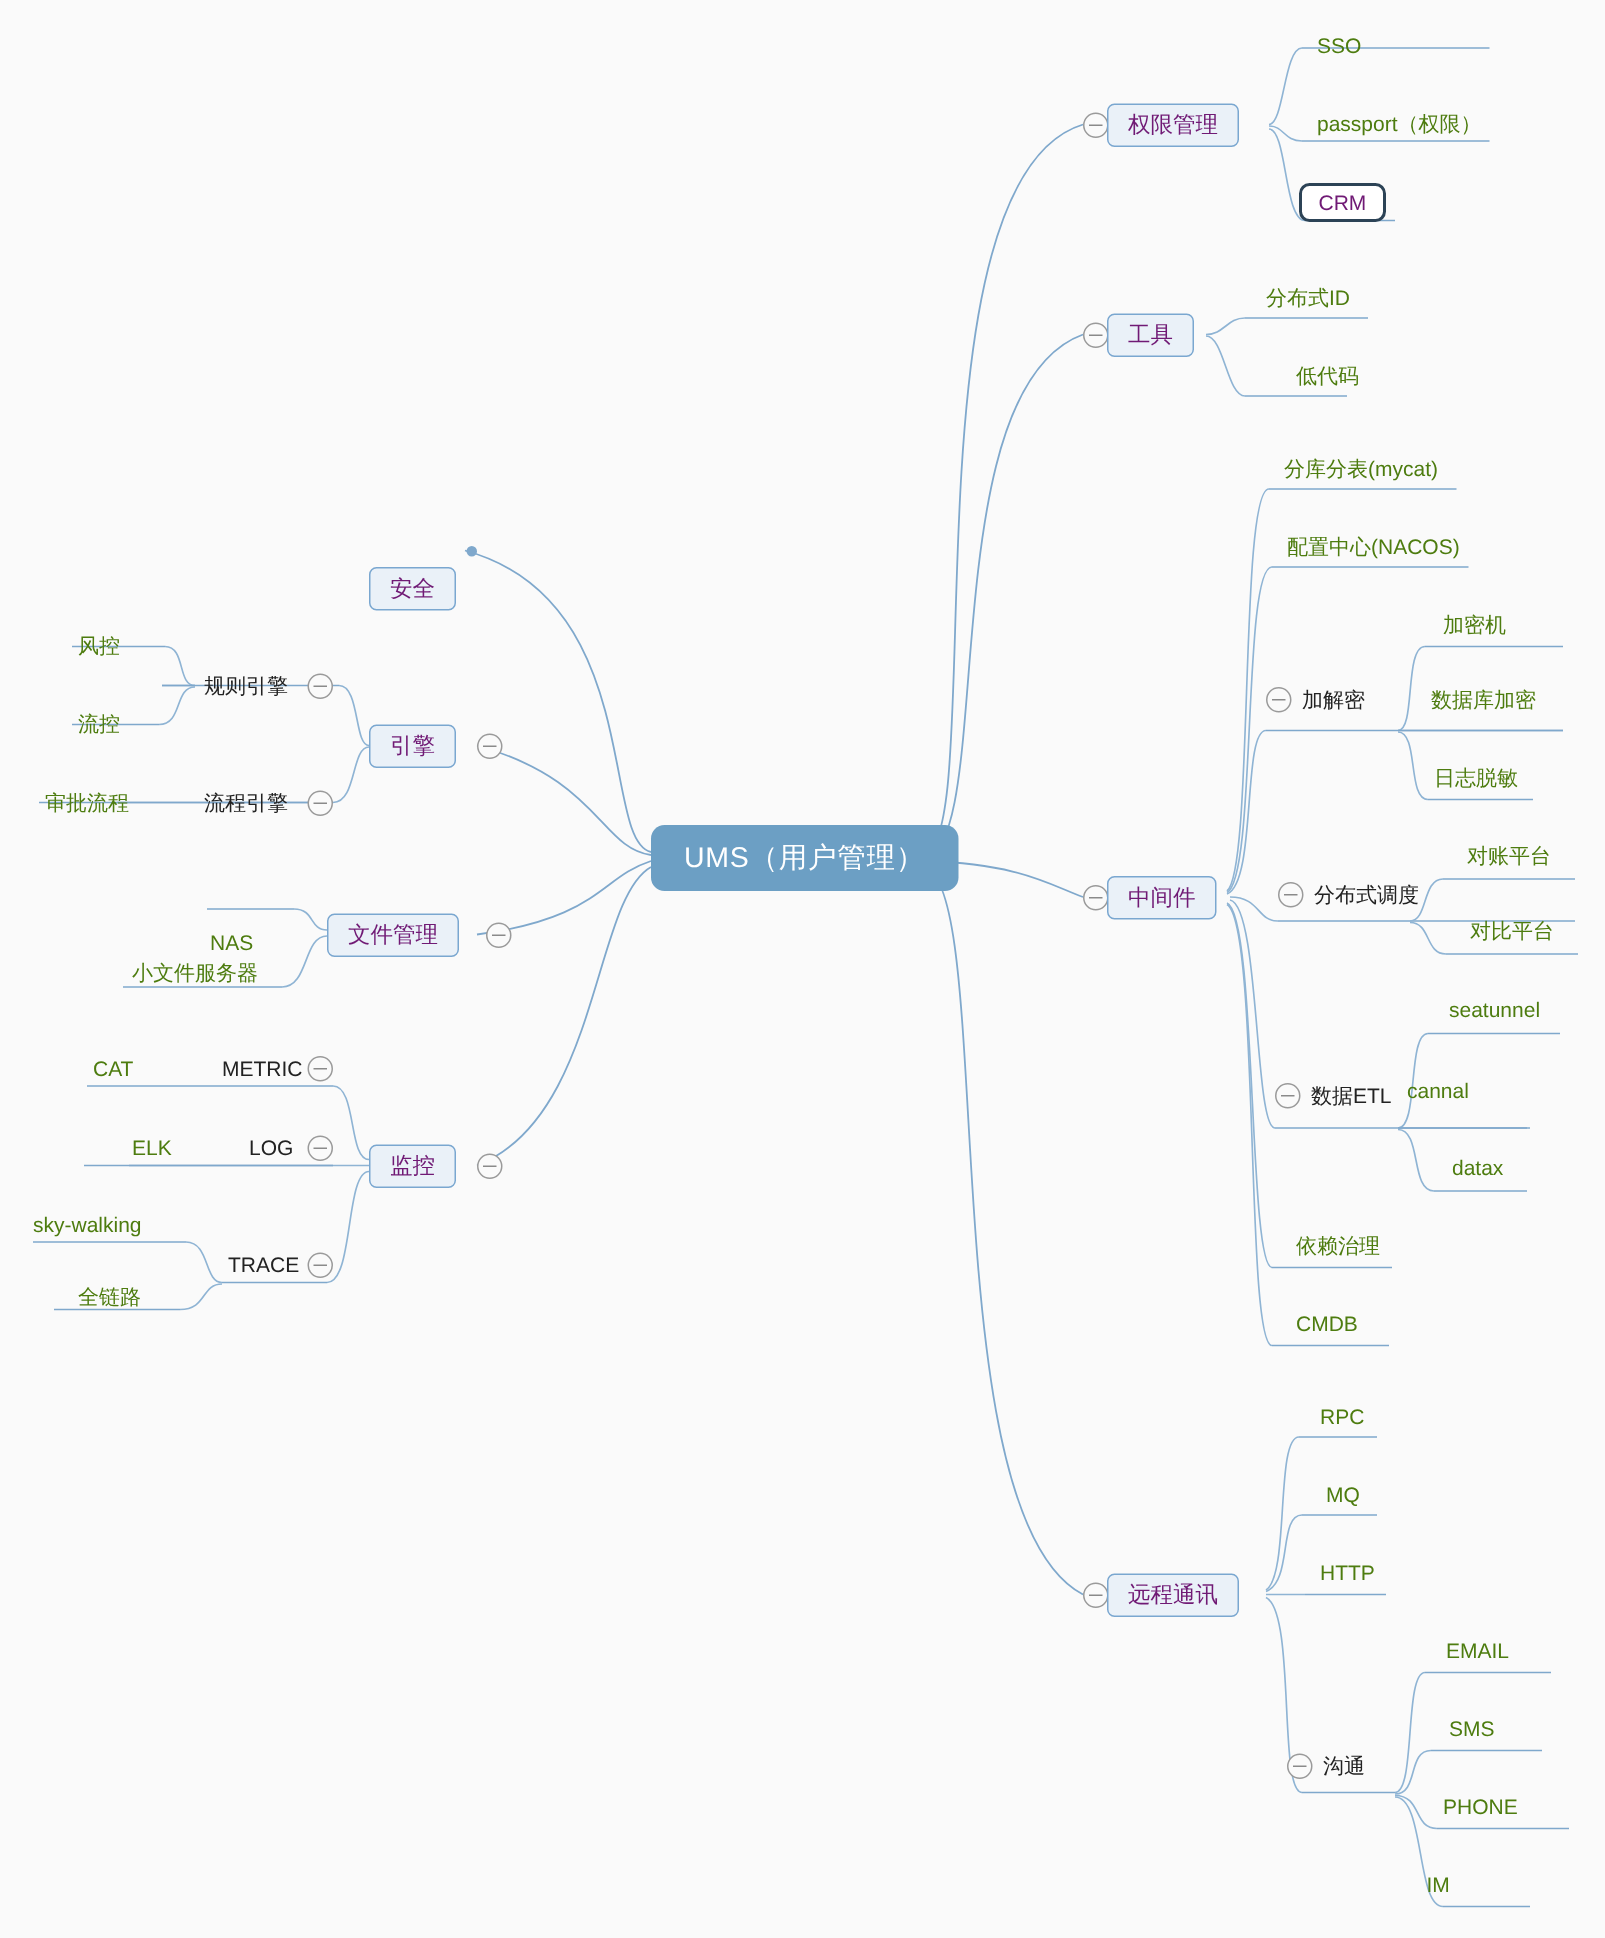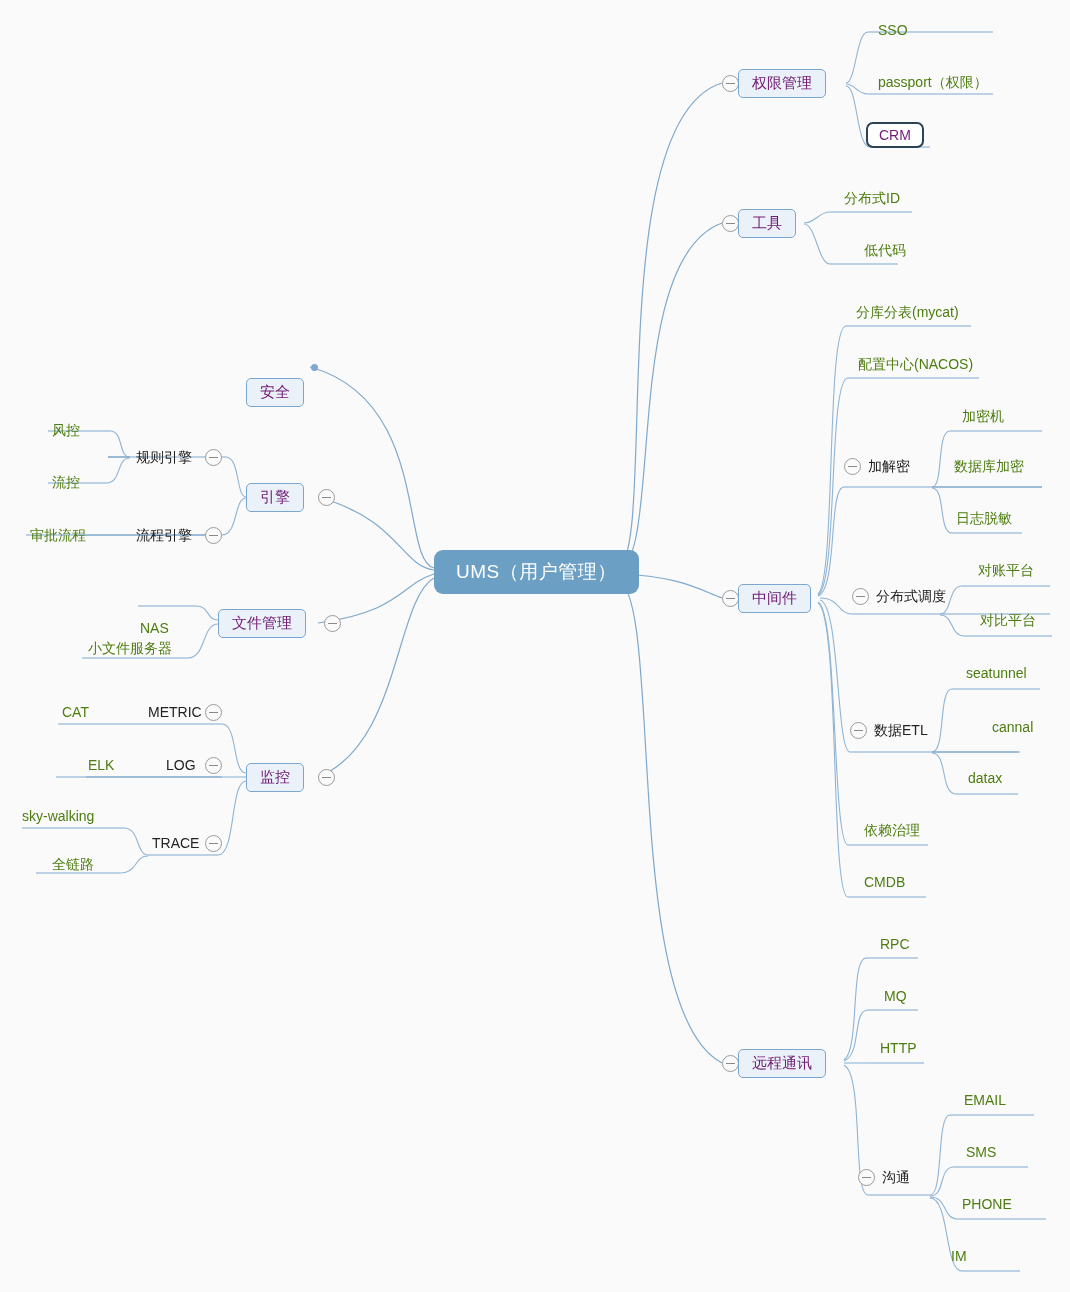--- a/index.html
+++ b/index.html
@@ -174,21 +174,21 @@
 <div class="leaf" style="left:956px;top:510px;">日志脱敏</div>
 
 <div class="toggle" style="left:852px;top:588px;"></div>
 <div class="sublabel" style="left:876px;top:588px;">分布式调度</div>
 <div class="leaf" style="left:978px;top:562px;">对账平台</div>
 <div class="leaf" style="left:980px;top:612px;">对比平台</div>
 
 <div class="toggle" style="left:850px;top:722px;"></div>
 <div class="sublabel" style="left:874px;top:722px;">数据ETL</div>
 <div class="leaf" style="left:966px;top:665px;">seatunnel</div>
-<div class="leaf" style="left:992px;top:719px;">cannal</div>
+<div class="leaf" style="left:938px;top:719px;">cannal</div>
 <div class="leaf" style="left:968px;top:770px;">datax</div>
 
 <div class="leaf" style="left:864px;top:822px;">依赖治理</div>
 <div class="leaf" style="left:864px;top:874px;">CMDB</div>
 
 <div class="toggle" style="left:722px;top:1055px;"></div>
 <div class="node lvl1" style="left:738px;top:1049px;">远程通讯</div>
 <div class="leaf" style="left:880px;top:936px;">RPC</div>
 <div class="leaf" style="left:884px;top:988px;">MQ</div>
 <div class="leaf" style="left:880px;top:1040px;">HTTP</div>

